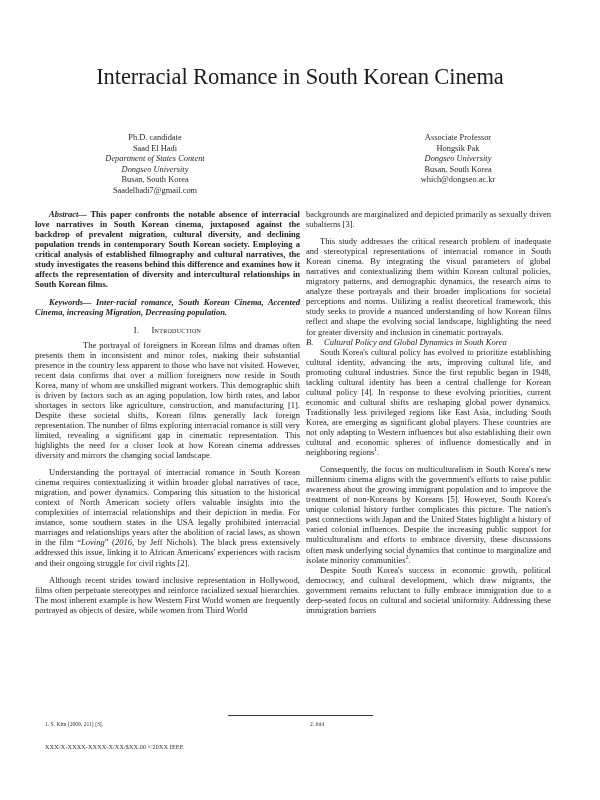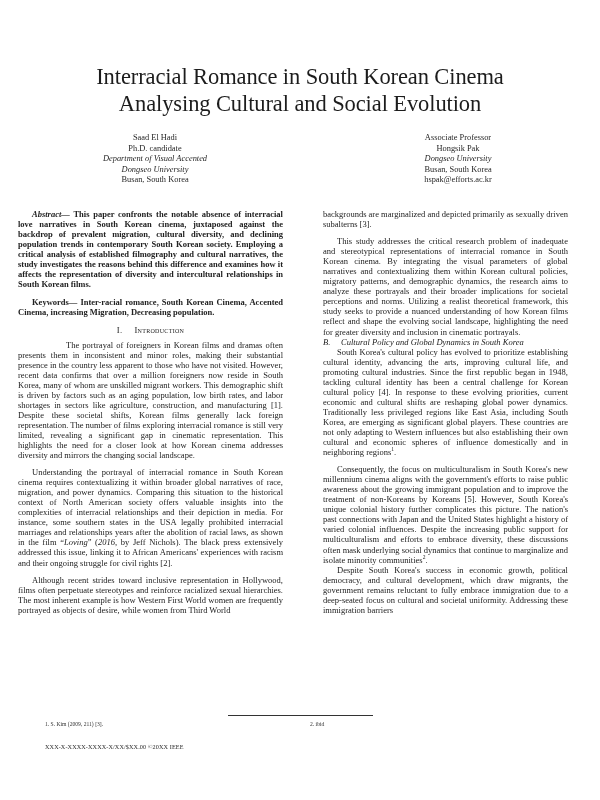--- a/index.html
+++ b/index.html
@@ -18,27 +18,27 @@
       text-align: center; font-size: 8.4px; line-height: 10.6px; color: #262626;
     }
     .author.a1 { left: 45px; }
     .author.a2 { left: 348px; }
     .author .it { font-style: italic; }
 
     .col {
       position: absolute; top: 209px; font-size: 8.5px; line-height: 10.05px;
       text-align: justify; color: #222;
     }
-    .col.left { left: 18px; width: 265px; }
-    .col.right { left: 323px; width: 245px; font-family: Liberation Serif, serif; }
+    .col.left { left: 35px; width: 265px; }
+    .col.right { left: 306px; width: 245px; font-family: Liberation Serif, serif; }
     .col p { margin: 0; text-indent: 14px; }
     .col p.gap { margin-top: 7px; }
     .abstract { font-weight: bold; }
     .abstract .lbl { font-style: italic; }
-    .keywords { font-weight: bold; margin-top: 8px !important; }
+    .keywords { font-weight: bold; font-style: italic; margin-top: 8px !important; }
     .sec-head {
       text-align: center; margin: 8px 0 4px 0; font-size: 8.6px; letter-spacing: 0.3px;
     }
     .sec-head .sc { font-variant: small-caps; margin-left: 12px; }
     .sub-head { font-style: italic; margin: 4px 0 2px 0; text-indent: 0 !important; }
     .sub-head .num { display: inline-block; width: 18px; }
     .first-indent { text-indent: 48px !important; }
     sup { font-size: 5.5px; line-height: 0; }
 
     .fn-rule-left {
@@ -53,37 +53,37 @@
     .copyright {
       position: absolute; left: 45px; top: 743px; font-size: 6.2px; color: #2a2a2a;
       letter-spacing: 0.1px;
     }
   </style>
 </head>
 <body>
 
 <div class="title">
   <div>Interracial Romance in South Korean Cinema</div>
-  <div>Analysing Cultural and Social Evolution</div>
 </div>
 
 <div class="author a1">
+  <div>Ph.D. candidate</div>
   <div>Saad El Hadi</div>
-  <div>Ph.D. candidate</div>
-  <div class="it">Department of Visual Accented</div>
+  <div class="it">Department of States Content</div>
   <div class="it">Dongseo University</div>
   <div>Busan, South Korea</div>
+  <div>Saadelhadi7@gmail.com</div>
 </div>
 
 <div class="author a2">
   <div>Associate Professor</div>
   <div>Hongsik Pak</div>
   <div class="it">Dongseo University</div>
   <div>Busan, South Korea</div>
-  <div>hspak@efforts.ac.kr</div>
+  <div>which@dongseo.ac.kr</div>
 </div>
 
 <div class="col left">
   <p class="abstract"><span class="lbl">Abstract—</span><span> This paper confronts the notable absence of interracial love narratives in South Korean cinema, juxtaposed against the backdrop of prevalent migration, cultural diversity, and declining population trends in contemporary South Korean society. Employing a critical analysis of established filmography and cultural narratives, the study investigates the reasons behind this difference and examines how it affects the representation of diversity and intercultural relationships in South Korean films.</span></p>
 
   <p class="keywords"><span>Keywords—</span><span> Inter-racial romance, South Korean Cinema, Accented Cinema, increasing Migration, Decreasing population.</span></p>
 
   <div class="sec-head"><span>I.</span><span class="sc">Introduction</span></div>
 
 

